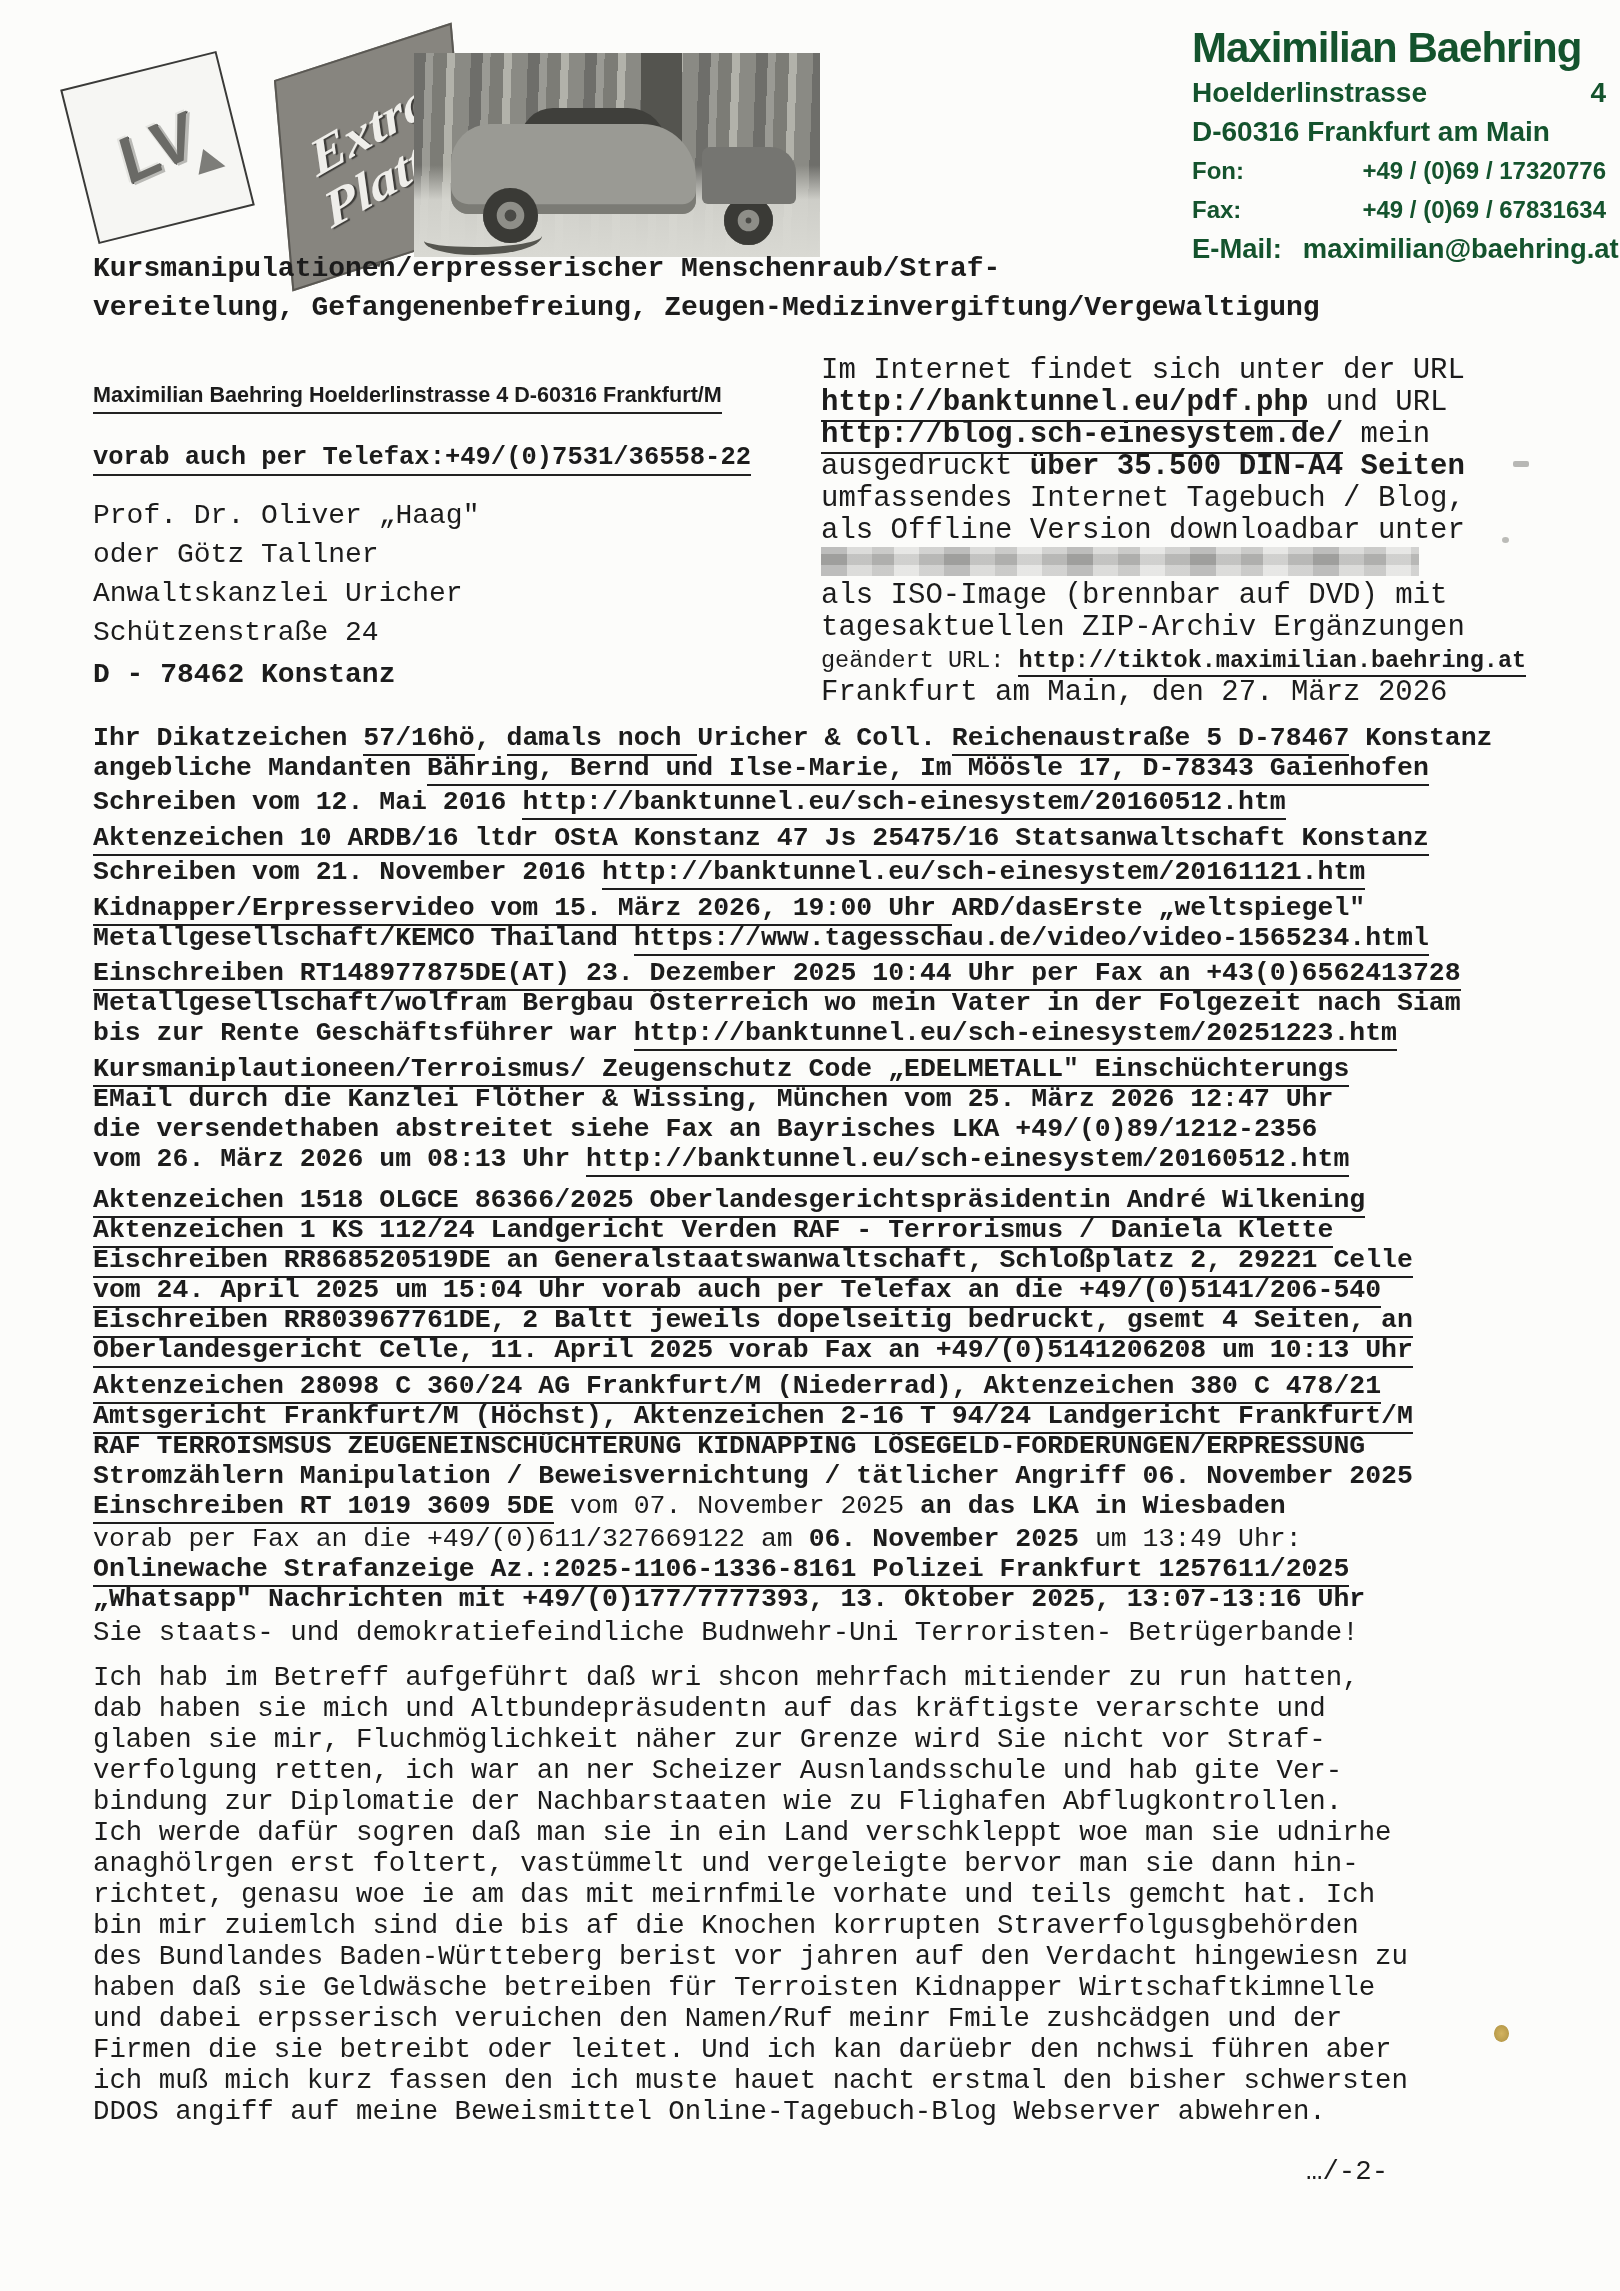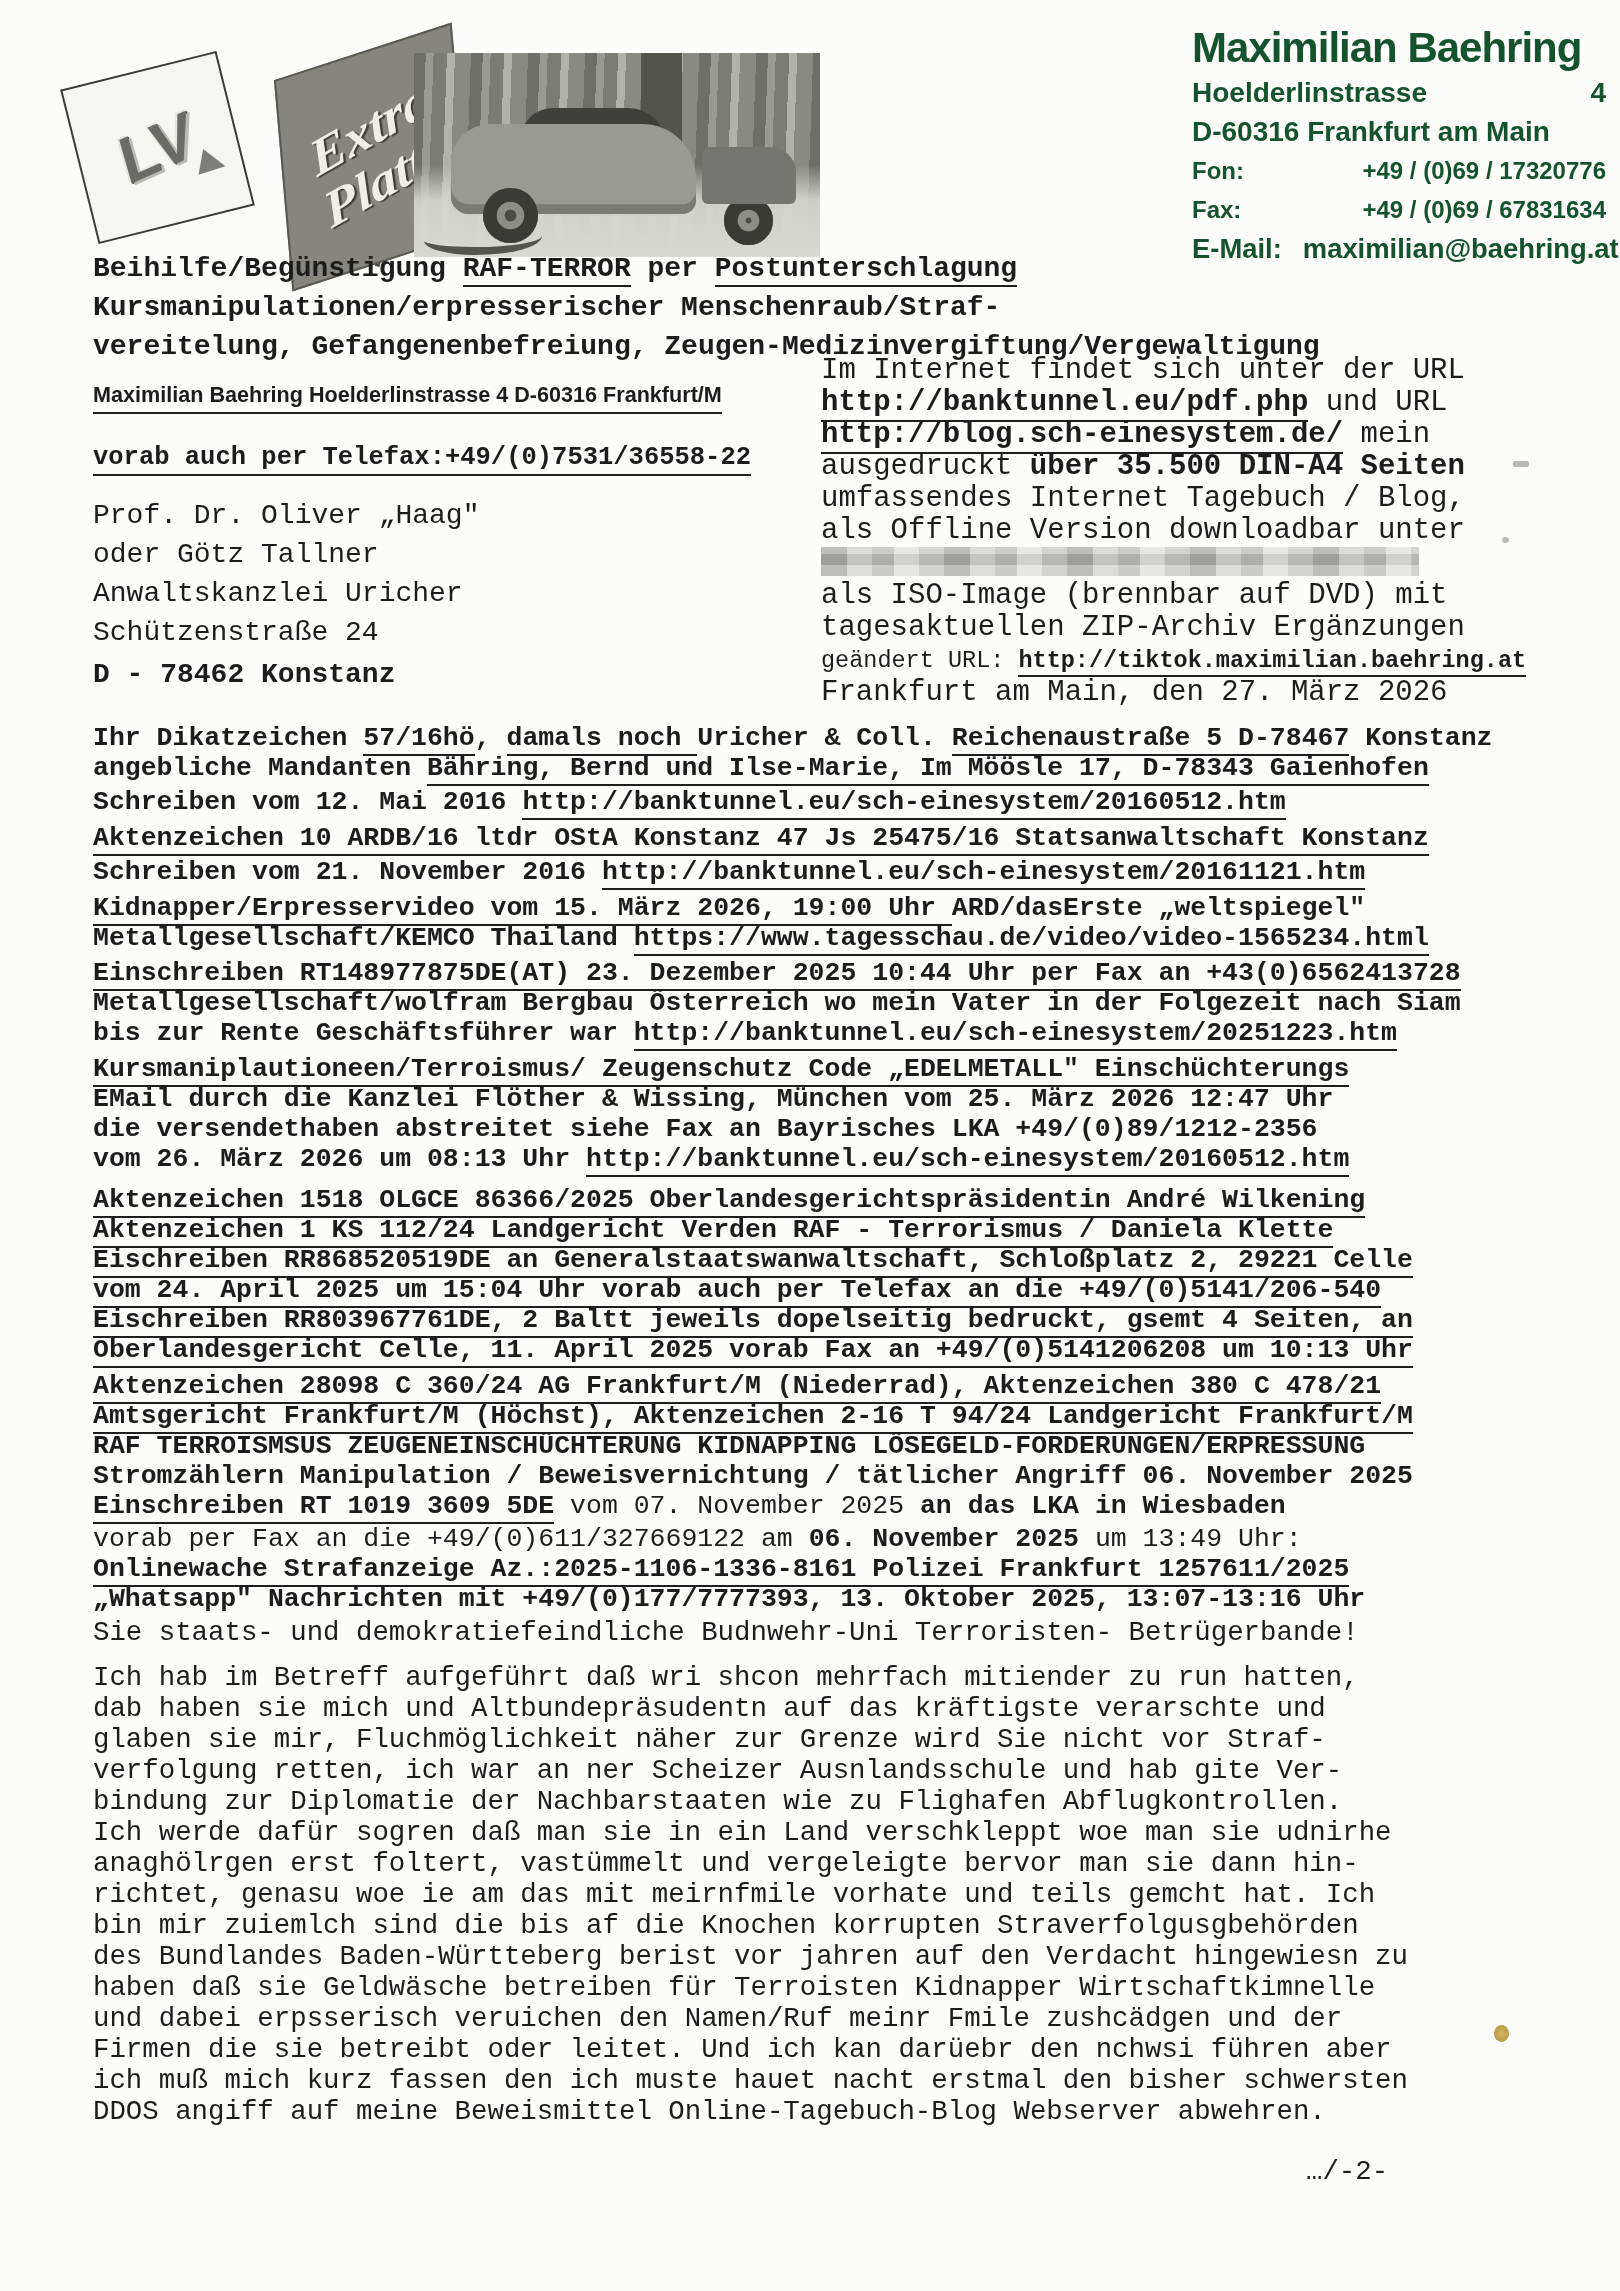--- a/index.html
+++ b/index.html
@@ -167,21 +167,20 @@
       <span>Fax:</span>
       <span>+49 / (0)69 / 67831634</span>
     </div>
     <div class="lh-email">
       <span>E-Mail:</span>
       <span>maximilian@baehring.at</span>
     </div>
   </div>
 
   <div class="abs subject">
-      <div class="tl"><span class="">Beihilfe/Begünstigung </span><span class="u">RAF-TERROR</span><span class=""> per </span><span class="u">Postunterschlagung</span></div>
       <div class="tl"><span class="">Kursmanipulationen/erpresserischer Menschenraub/Straf-</span></div>
       <div class="tl"><span class="">vereitelung, Gefangenenbefreiung, Zeugen-Medizinvergiftung/Vergewaltigung</span></div>
     </div>
 
   <div class="abs sender-line">Maximilian Baehring Hoelderlinstrasse 4 D-60316 Frankfurt/M</div>
 
   <div class="abs fax-note">vorab auch per Telefax:+49/(0)7531/36558-22</div>
 
   <div class="abs recipient">
       <div class="tl">Prof. Dr. Oliver „Haag"</div>

